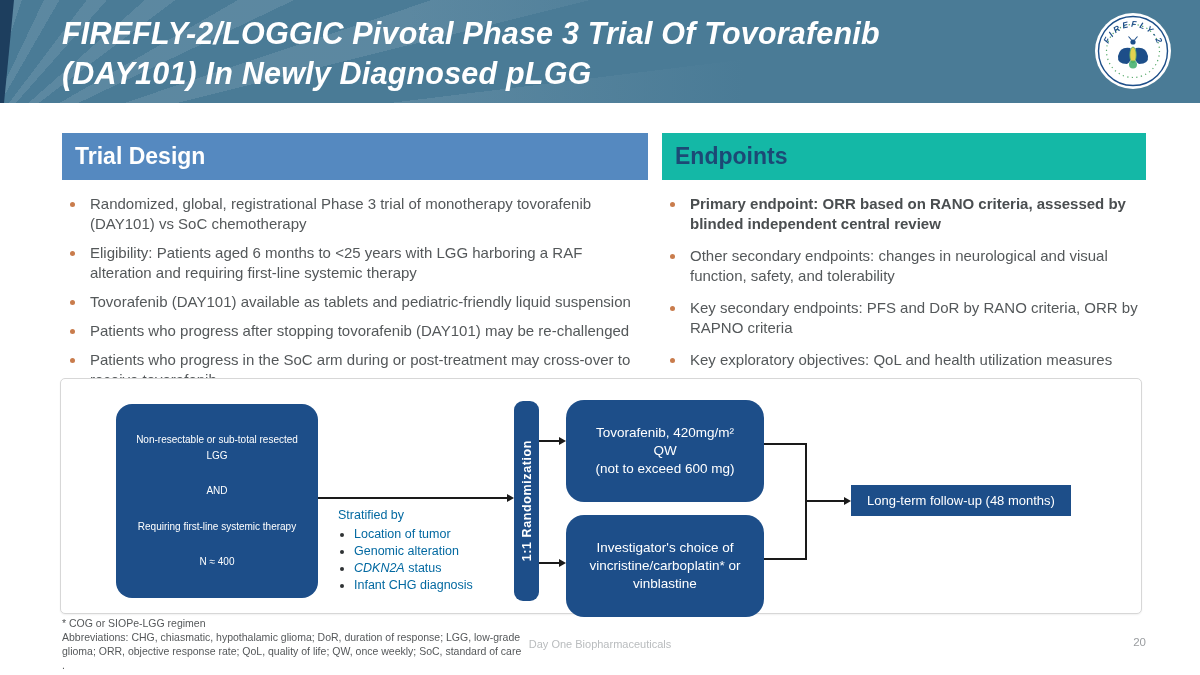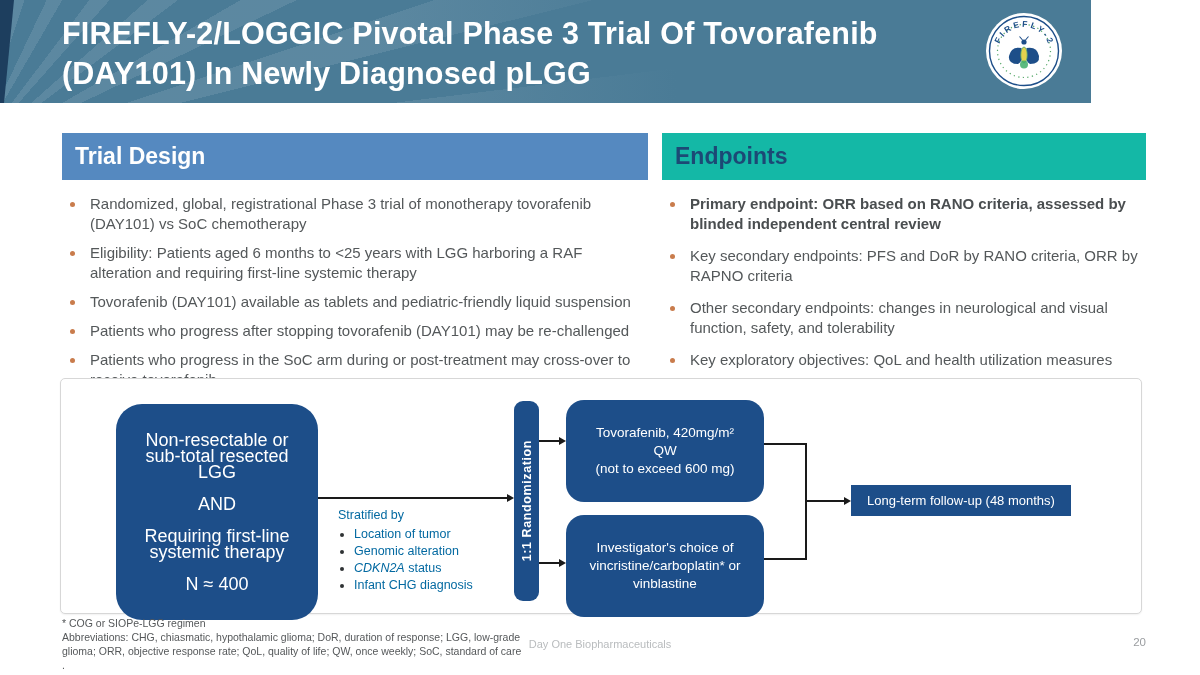--- a/index.html
+++ b/index.html
@@ -1,21 +1,21 @@
 <!DOCTYPE html>
 <html><head>
 <meta charset="utf-8">
 <style>
   html,body{margin:0;padding:0;background:#e9e9e9;}
   .slide{
     position:relative;width:1200px;height:675px;background:#ffffff;overflow:hidden;
     font-family:"Liberation Sans", sans-serif; margin:0 auto;
   }
   
-  .hdr{position:absolute;left:0;top:0;width:1091px;height:103px;background:#4a7b96;overflow:hidden;}
+  .hdr{position:absolute;left:0;top:0;width:1200px;height:103px;background:#4a7b96;overflow:hidden;font-style:italic;}
   .hdr-rays{position:absolute;left:0;top:0;width:62%;height:100%;
     background:repeating-conic-gradient(from 282deg at -4% 150%, rgba(255,255,255,0.10) 0deg 4.5deg, rgba(255,255,255,0) 4.5deg 11.5deg);}
   .hdr-rays::after{content:"";position:absolute;inset:0;background:linear-gradient(to right, rgba(74,123,150,0) 55%, #4a7b96 100%);}
   .hdr-edge{position:absolute;left:0;top:0;width:14px;height:103px;background:#1d3e5e;
     clip-path:polygon(0 0,14px 0,4px 100%,0 100%);}
   .hdr h1{position:absolute;left:62px;top:13px;margin:0;color:#ffffff;font-size:30.5px;line-height:40px;font-weight:600;letter-spacing:0.2px;}
   .logo{position:absolute;right:28px;top:12px;width:78px;height:78px;}
   
   .col{position:absolute;top:133px;}
   .col-left{left:62px;width:586px;}
@@ -27,22 +27,22 @@
   ul.bul{list-style:none;margin:14px 0 0 0;padding:0 0 0 8px;}
   ul.bul li{display:flex;margin-bottom:9px;font-size:15px;line-height:20px;color:#54585a;}
   ul.bul .dot{flex:0 0 5px;width:5px;height:5px;border-radius:50%;background:#c97c4c;margin:8px 15px 0 0;}
   .col-right ul.bul li{margin-bottom:12px;}
   .col-right ul.bul li.bold{font-weight:700;color:#4a4e50;}
   
   .diagram{position:absolute;left:60px;top:378px;width:1080px;height:234px;background:#ffffff;
     border:1px solid #d7d7d7;border-radius:5px;box-shadow:0 1px 2px rgba(0,0,0,0.06);}
   .dbox{position:absolute;background:#1d4e89;color:#ffffff;text-align:center;
     display:flex;flex-direction:column;align-items:center;justify-content:center;box-sizing:border-box;}
-  .elig{left:55px;top:25px;width:202px;height:216px;border-radius:26px;
-    font-size:18px;line-height:16px;padding:28px 16px;justify-content:space-between;}
+  .elig{left:55px;top:25px;width:202px;height:194px;border-radius:16px;
+    font-size:10px;line-height:16px;padding:28px 16px;justify-content:space-between;}
   .rand{left:453px;top:22px;width:25px;height:200px;border-radius:9px;}
   .rand span{writing-mode:vertical-rl;transform:rotate(180deg);white-space:nowrap;
     font-size:12.5px;font-weight:600;letter-spacing:0.6px;}
   .arm{left:505px;width:198px;height:102px;border-radius:18px;font-size:13.5px;line-height:18px;padding:6px 18px;}
   .arm1{top:21px;}
   .arm2{top:136px;}
   .fup{left:790px;top:106px;width:220px;height:31px;border-radius:0;font-size:13px;}
   .strat{position:absolute;left:277px;top:128px;width:190px;color:#0369a1;font-size:12.5px;line-height:17px;}
   .strat .st-title{margin-bottom:2px;}
   .strat ul{list-style:none;margin:0;padding:0;}
@@ -114,25 +114,25 @@
 
   <section class="col col-right">
     <div class="col-hdr tan">Endpoints</div>
     <ul class="bul">
       <li class="bold">
           <span class="dot"></span>
           <span>Primary endpoint: ORR based on RANO criteria, assessed by blinded independent central review</span>
         </li>
       <li>
           <span class="dot"></span>
+          <span>Other secondary endpoints: changes in neurological and visual function, safety, and tolerability</span>
+        </li>
+      <li>
+          <span class="dot"></span>
           <span>Key secondary endpoints: PFS and DoR by RANO criteria, ORR by RAPNO criteria</span>
-        </li>
-      <li>
-          <span class="dot"></span>
-          <span>Other secondary endpoints: changes in neurological and visual function, safety, and tolerability</span>
         </li>
       <li>
           <span class="dot"></span>
           <span>Key exploratory objectives: QoL and health utilization measures</span>
         </li>
     </ul>
   </section>
 
   <div class="diagram">
 

